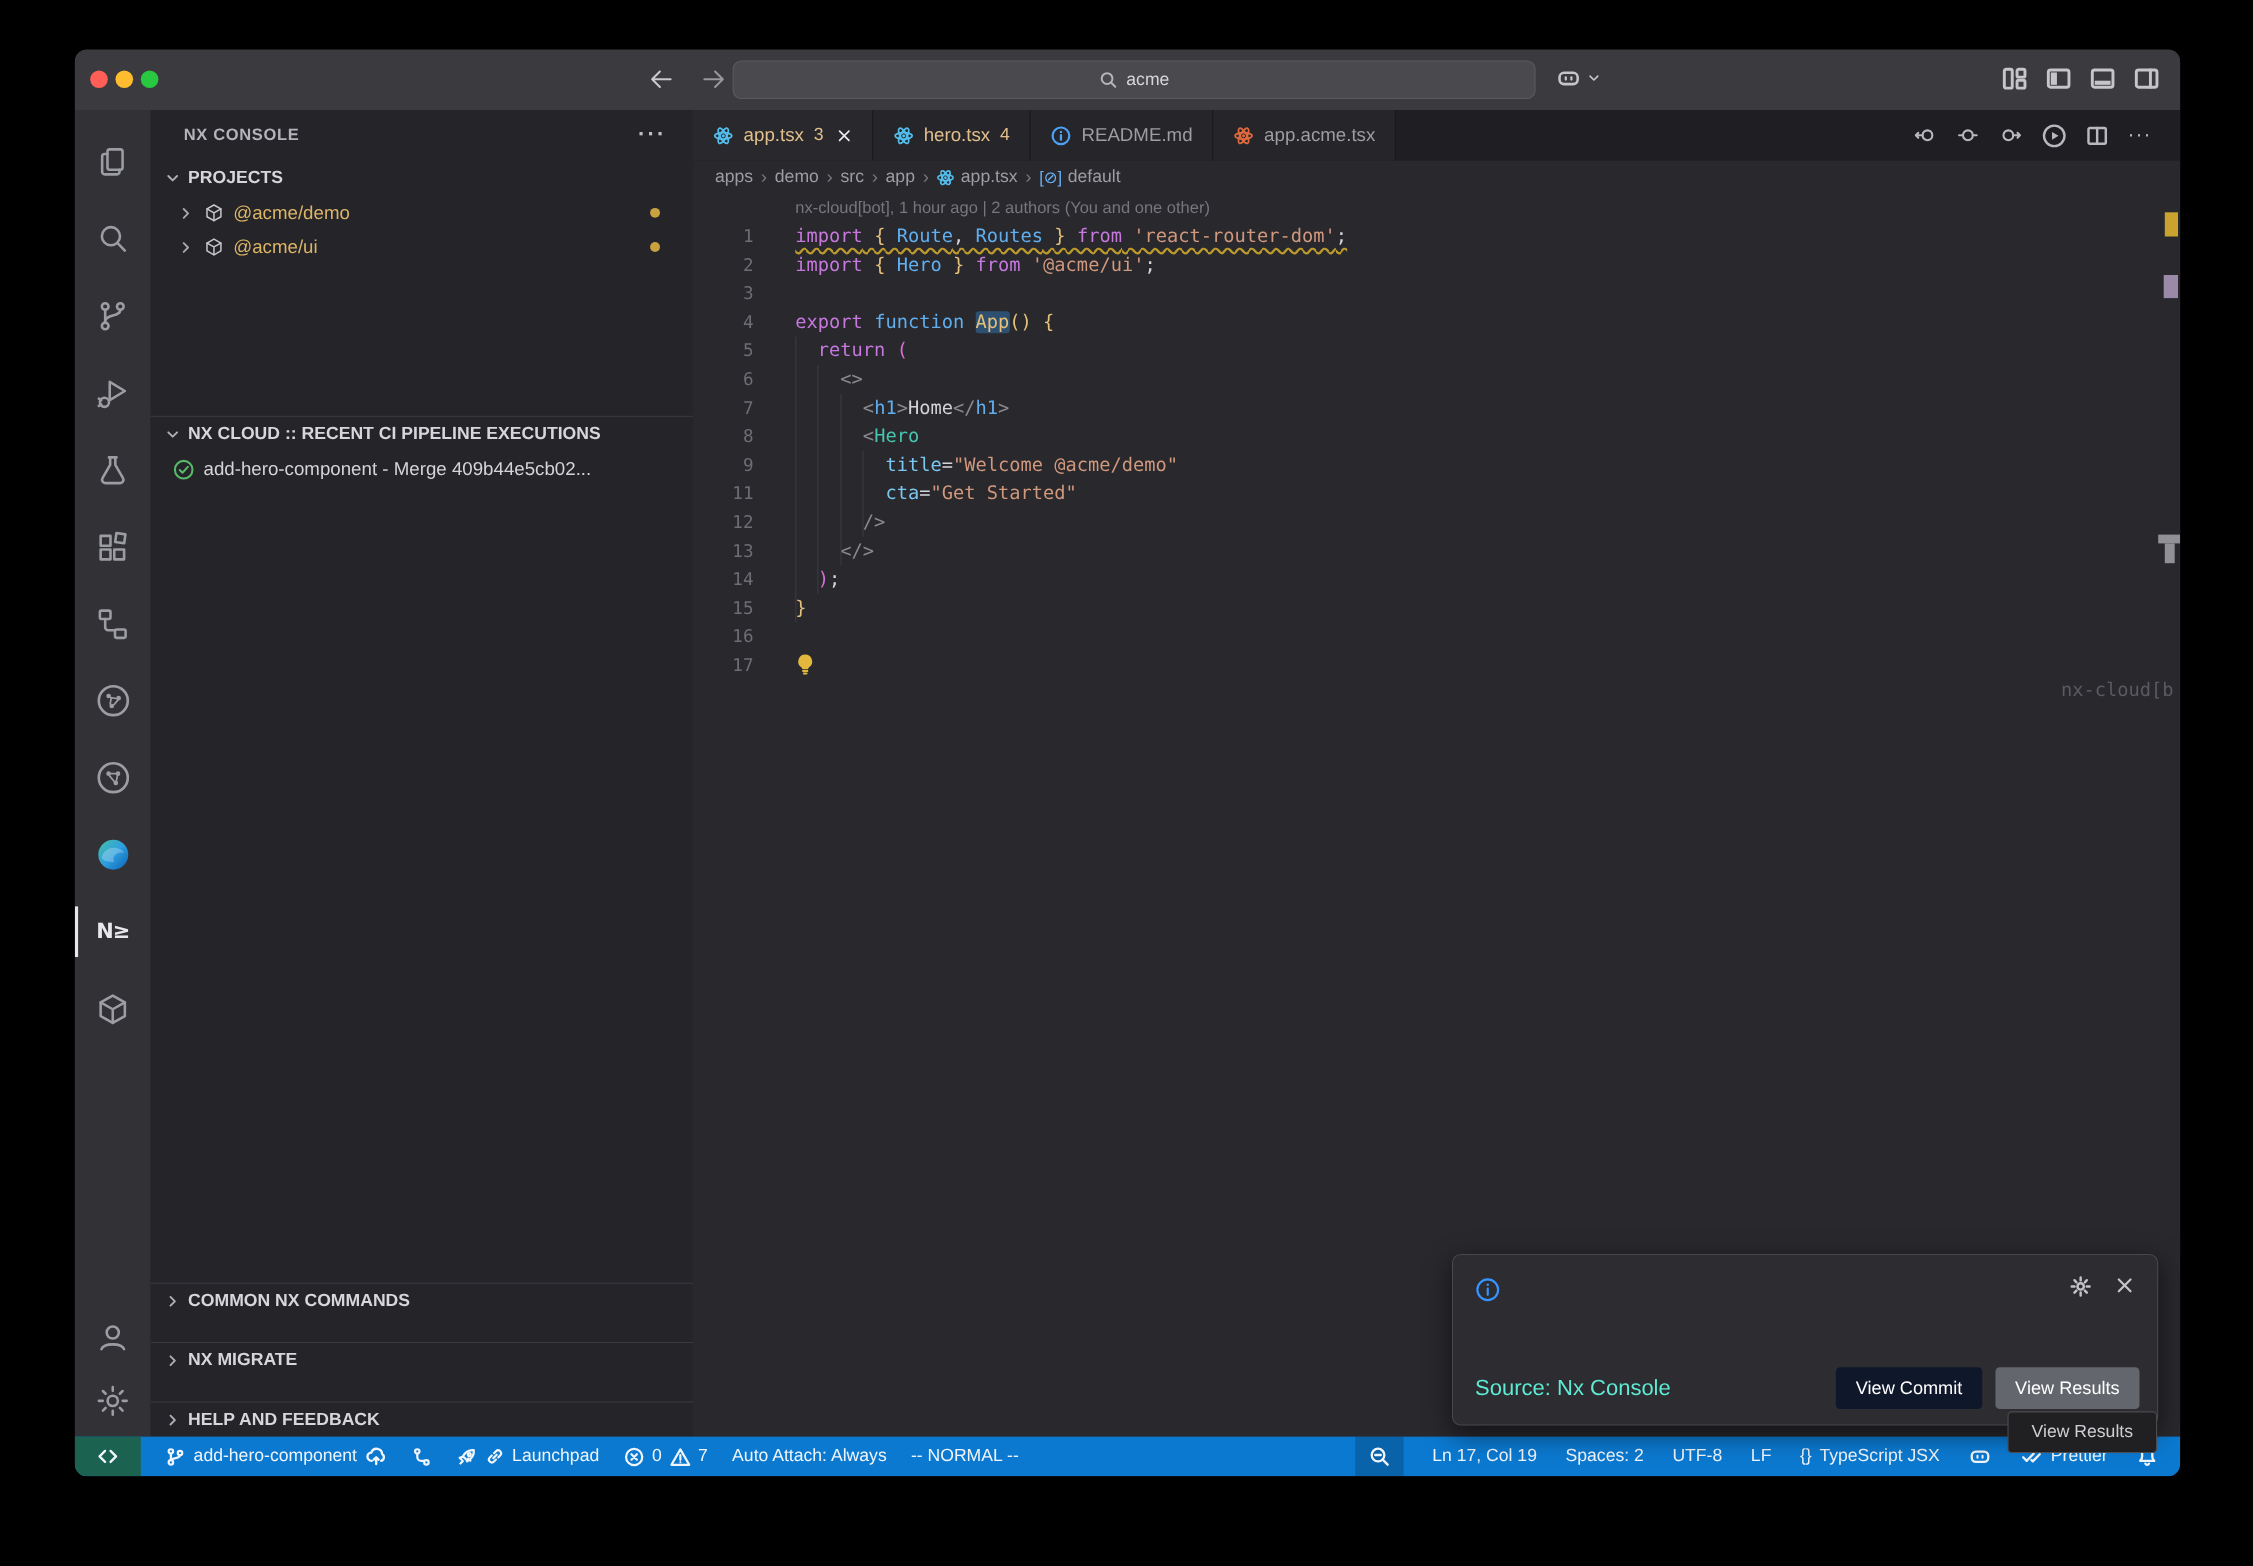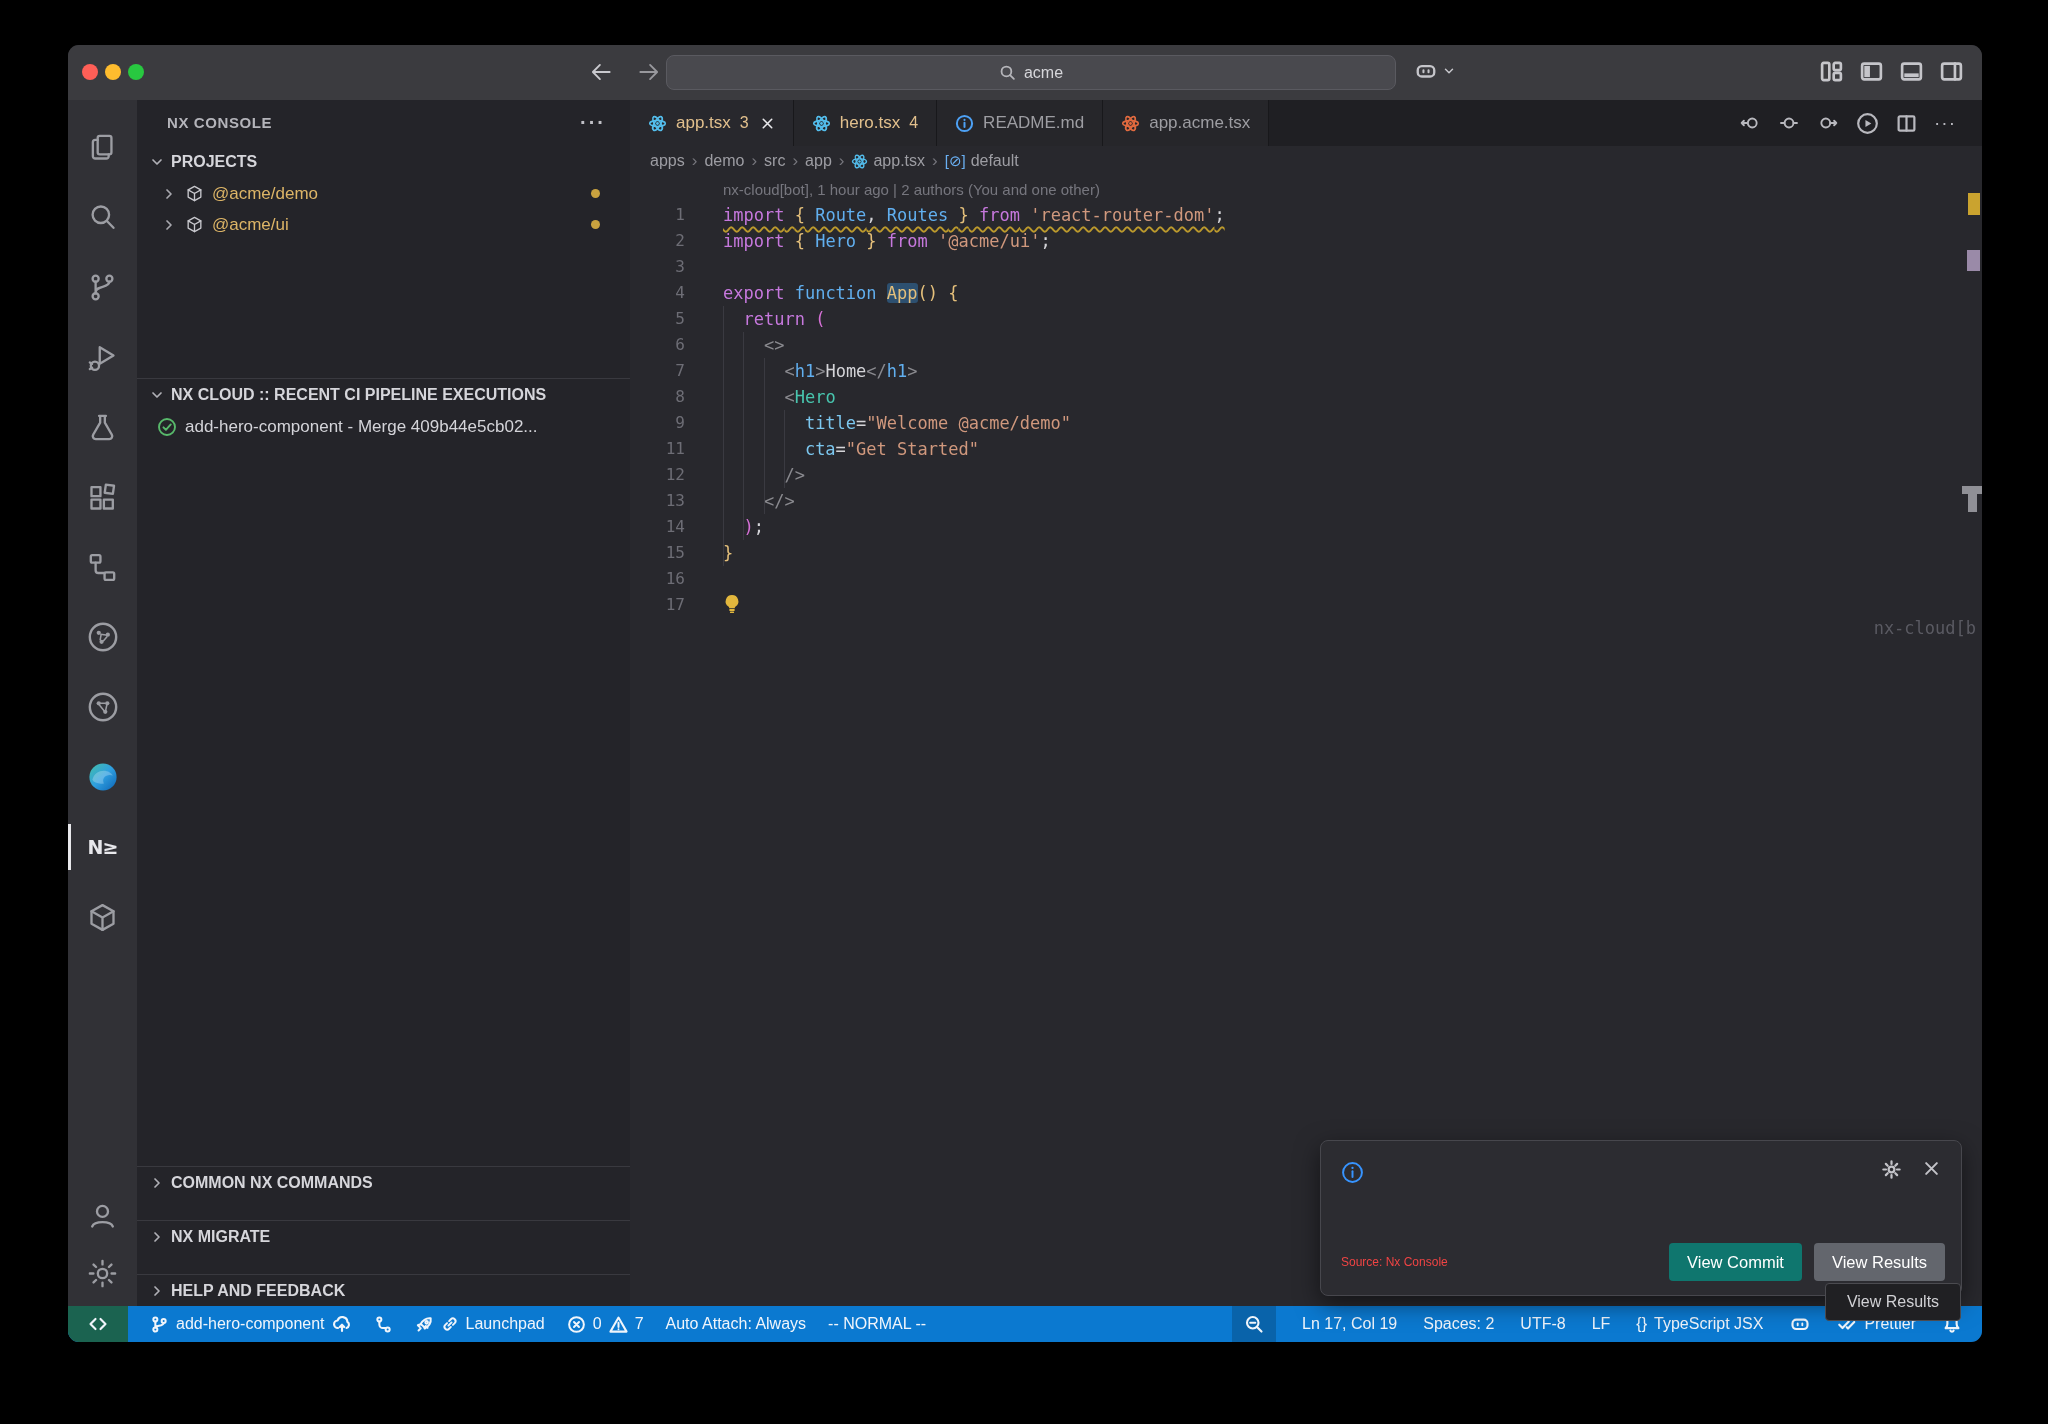--- a/index.html
+++ b/index.html
@@ -89,25 +89,25 @@
 
   
   .toast { position:absolute; left:1252px; top:1095px; width:642px; height:156px;
     background:#2c2c31; border:1px solid #47474d; border-radius:8px;
     box-shadow:0 8px 24px rgba(0,0,0,.5); z-index:5; padding:18px 20px 14px 20px;
     color:#d8d8dc; font-size:17px; }
   .toast-top { display:flex; gap:12px; }
   .toast-msg { width:460px; line-height:25px; }
   .toast-acts { margin-left:auto; display:flex; gap:20px; color:#c3c3c8; }
   .toast-bottom { position:absolute; left:20px; right:16px; bottom:14px; display:flex; align-items:center; }
-  .toast-src { font-size:12px; color:#ef4444; }
+  .toast-src { font-size:20px; color:#5eead4; }
   .btns { margin-left:auto; display:flex; gap:12px; }
   .btn { height:38px; padding:0 18px; display:flex; align-items:center; font-size:16.5px;
     border-radius:4px; color:#fff; }
-  .btn.primary { background:#0f766e;text-align:right; }
+  .btn.primary { background:#0f172a;text-align:right; }
   .btn.secondary { background:#63666d; }
   .tooltip { position:absolute; left:1757px; top:1238px; width:136px; height:38px; z-index:6;
     background:#202023; border:1px solid #4b4b50; border-radius:4px;
     display:flex; align-items:center; justify-content:center; color:#d0d0d4; font-size:16px; }
 
   
   .statusbar { flex:none; height:36px; background:#0b79d0; display:flex; align-items:center;
     color:#f0f5fb; font-size:16px; }
   .remote { width:60px; height:36px; background:#1b6350; display:flex; align-items:center; justify-content:center; }
   .sb-item { display:flex; align-items:center; gap:7px; margin-left:22px; }

